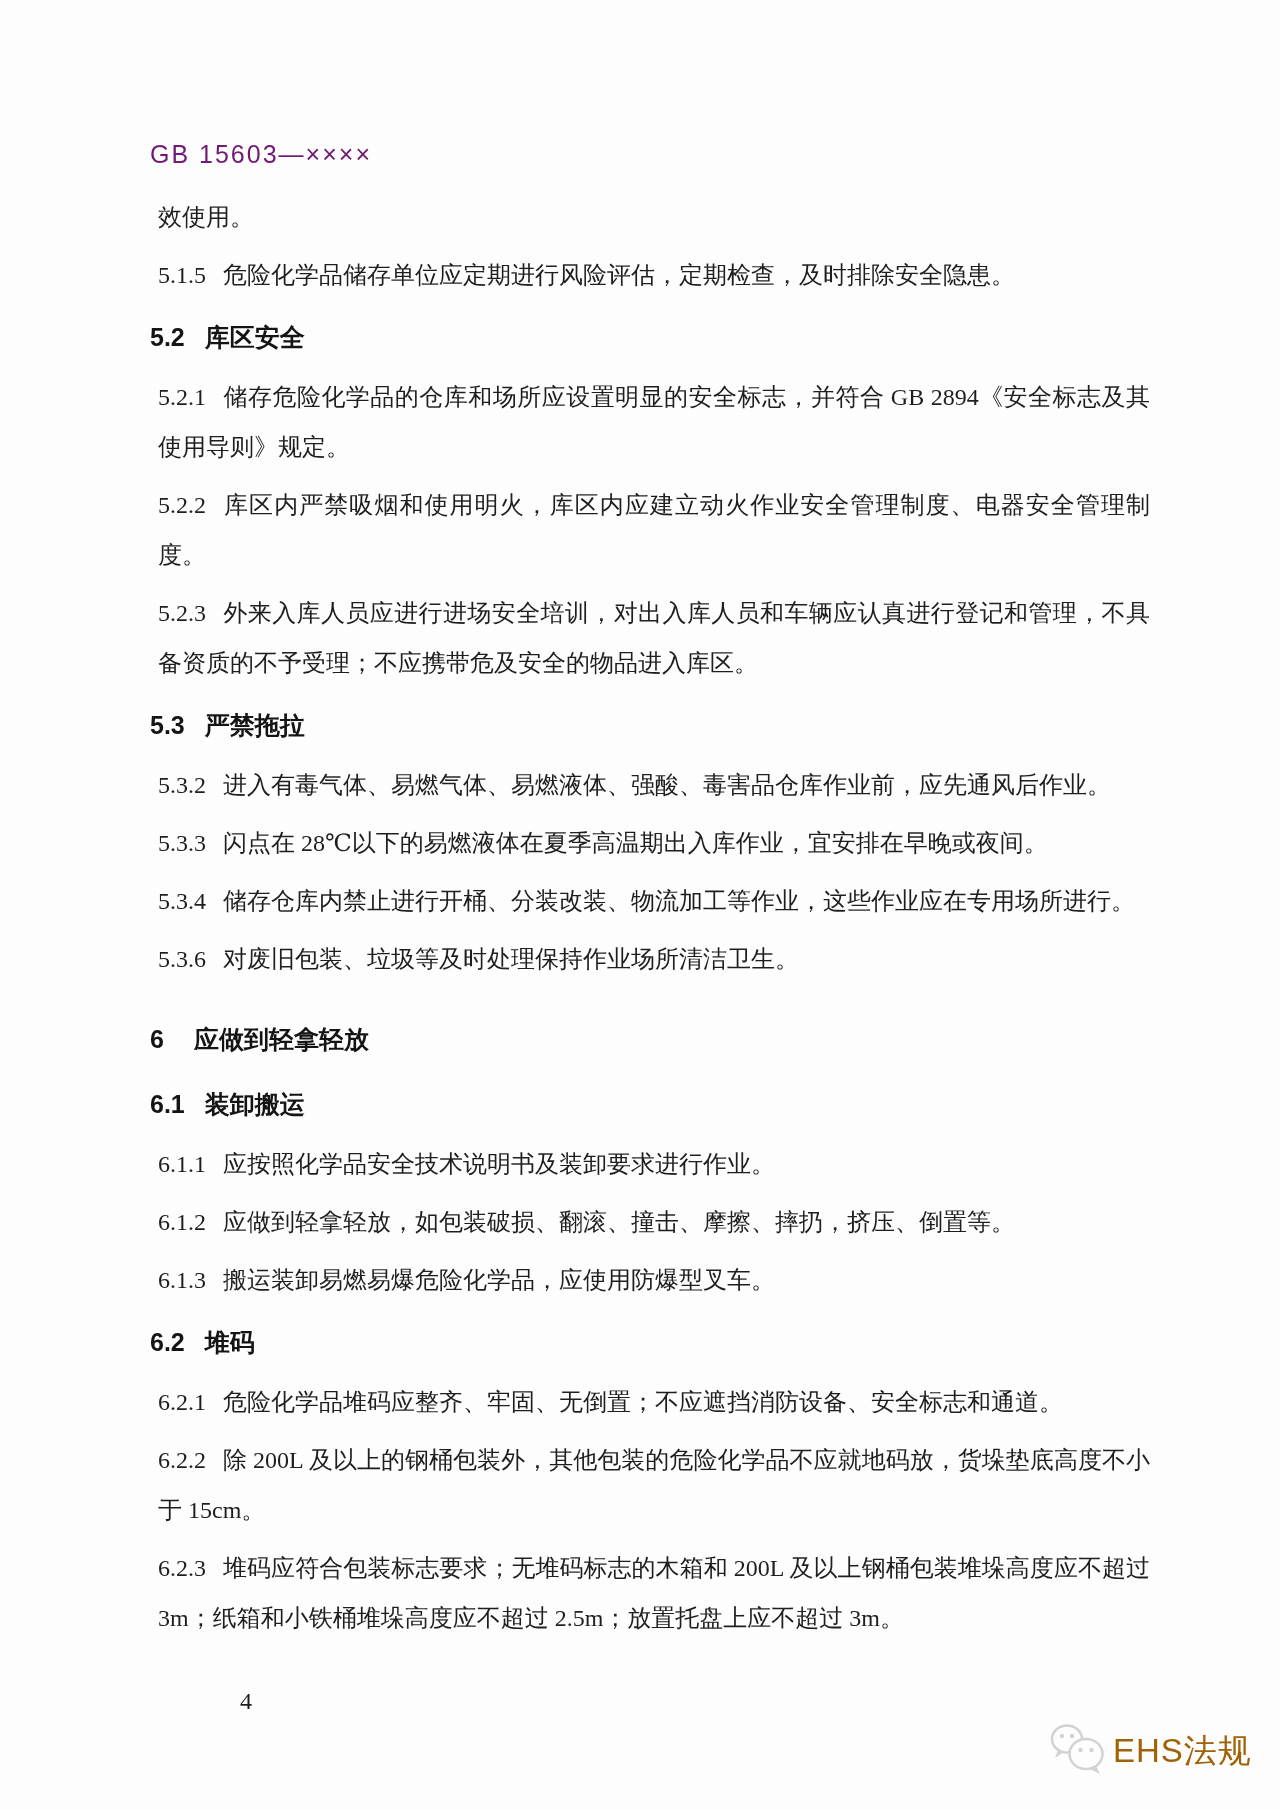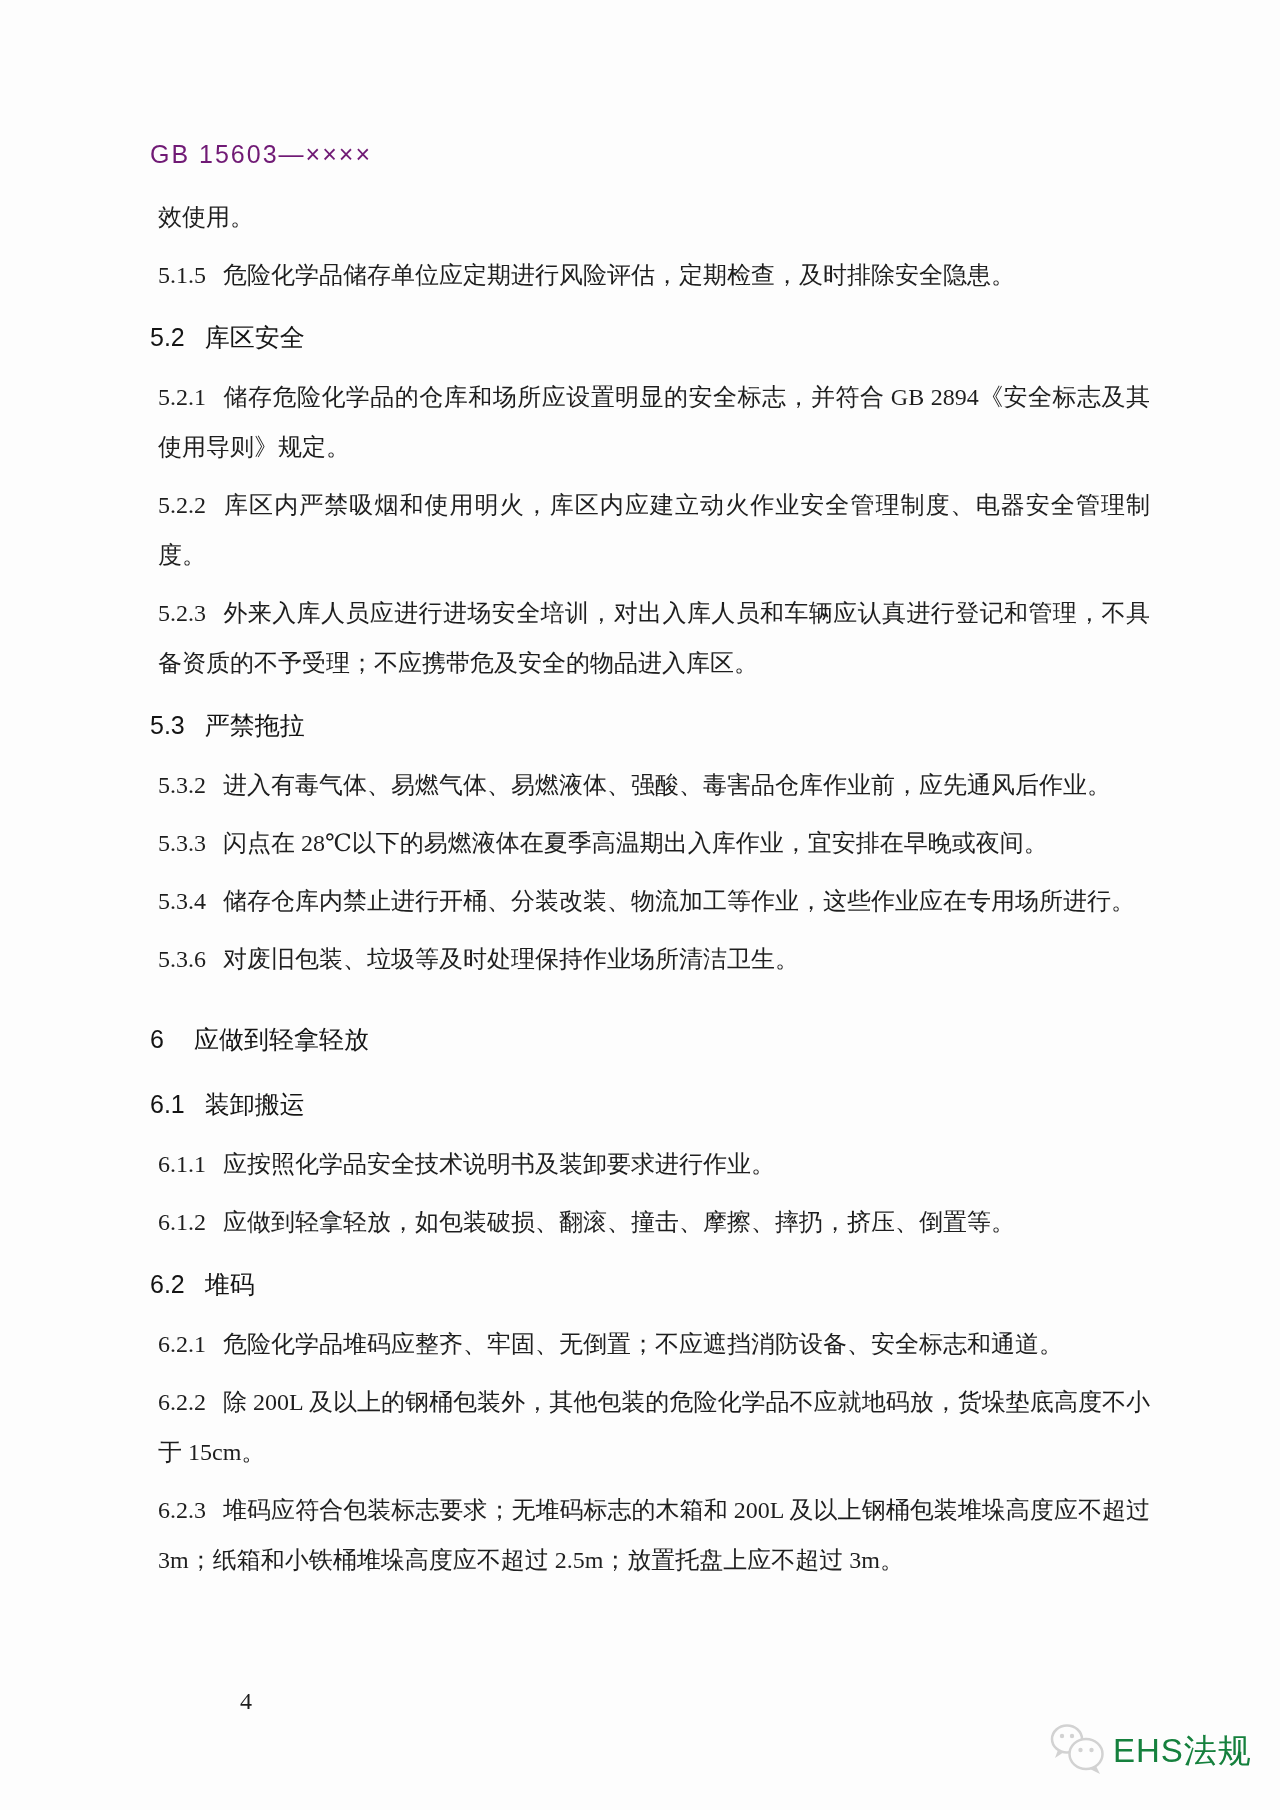--- a/index.html
+++ b/index.html
@@ -29,21 +29,21 @@
     text-justify: inter-ideograph;
     margin: 8px;
   }
   .para.first { margin-top: 24px; }
   .para .num {
     margin-right: 17px;
     white-space: nowrap;
   }
   .h1, .h2 {
     font-family: "Liberation Sans", "DejaVu Sans", sans-serif;
-    font-weight: 400;
+    font-weight: 700;
     font-size: 25px;
     line-height: 30px;
     color: #141414;
   }
   .h2 { margin: 22px 0 20px 0; }
   .h1 { margin: 40px 0 35px 0; }
   .h2 .num { margin-right: 20px; }
   .h1 .num { margin-right: 30px; }
   .page-number {
     position: absolute;
@@ -52,21 +52,21 @@
     font-size: 24px;
     color: #1e1e1e;
   }
   .watermark {
     position: absolute;
     left: 1046px;
     top: 1722px;
     display: flex;
     align-items: center;
     gap: 5px;
-    color: #15803d;
+    color: #a16207;
   }
   .watermark .wm-text {
     font-family: "Liberation Sans", "DejaVu Sans", sans-serif;
     font-size: 33px;
     letter-spacing: 1px;
     white-space: nowrap;
   }
 </style>
 </head>
 <body>
@@ -101,20 +101,21 @@
     <p class="para"><span class="num">5.3.6</span><span>对废旧包装、垃圾等及时处理保持作业场所清洁卫生。</span></p>
 
     <h2 class="h1"><span class="num">6</span><span>应做到轻拿轻放</span></h2>
 
     <h3 class="h2"><span class="num">6.1</span><span>装卸搬运</span></h3>
 
     <p class="para"><span class="num">6.1.1</span><span>应按照化学品安全技术说明书及装卸要求进行作业。</span></p>
 
     <p class="para"><span class="num">6.1.2</span><span>应做到轻拿轻放，如包装破损、翻滚、撞击、摩擦、摔扔，挤压、倒置等。</span></p>
 
+    <p class="para"><span class="num">6.1.3</span><span>搬运装卸易燃易爆危险化学品，应使用防爆型叉车。</span></p>
 
     <h3 class="h2"><span class="num">6.2</span><span>堆码</span></h3>
 
     <p class="para"><span class="num">6.2.1</span><span>危险化学品堆码应整齐、牢固、无倒置；不应遮挡消防设备、安全标志和通道。</span></p>
 
     <p class="para"><span class="num">6.2.2</span><span>除 200L 及以上的钢桶包装外，其他包装的危险化学品不应就地码放，货垛垫底高度不小于 15cm。</span></p>
 
     <p class="para"><span class="num">6.2.3</span><span>堆码应符合包装标志要求；无堆码标志的木箱和 200L 及以上钢桶包装堆垛高度应不超过 3m；纸箱和小铁桶堆垛高度应不超过 2.5m；放置托盘上应不超过 3m。</span></p>
 
   </div>

